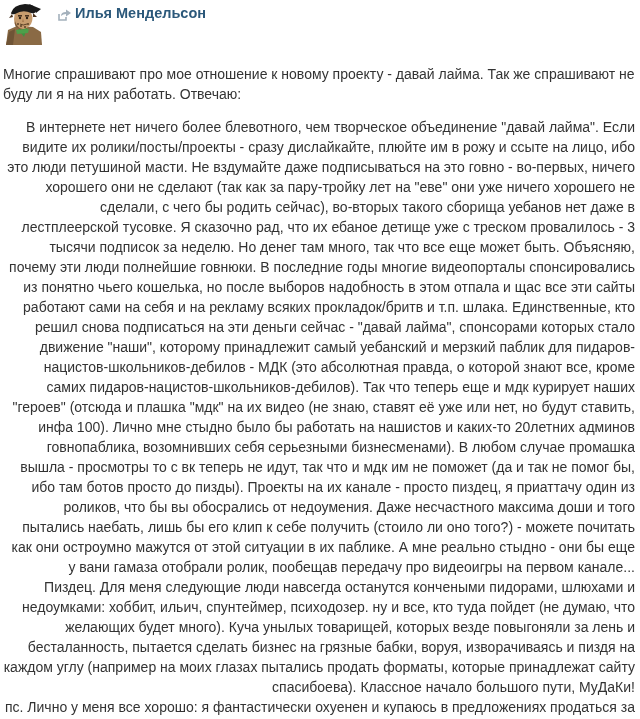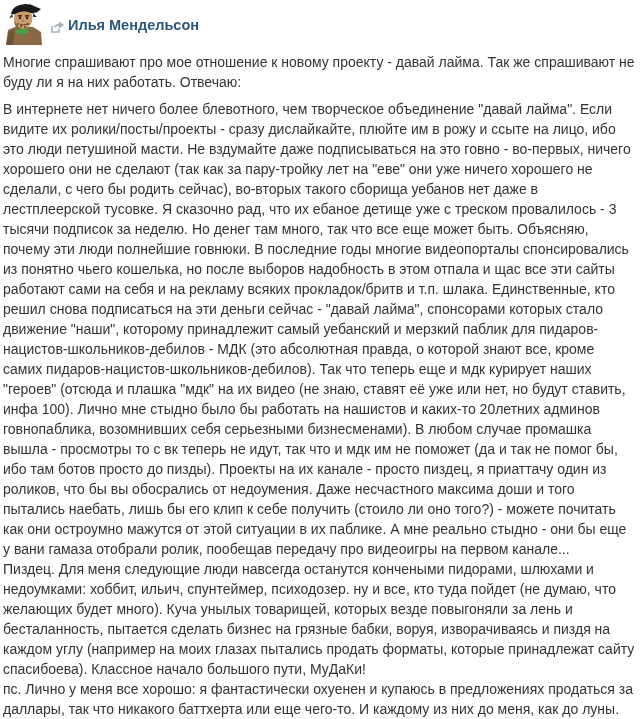--- a/index.html
+++ b/index.html
@@ -9,22 +9,23 @@
     height: 719px;
     font-family: "Liberation Sans", "DejaVu Sans", sans-serif;
     overflow: hidden;
   }
   .post {
     width: 640px;
     padding: 3px 5px 0 3px;
   }
   .post-header {
     display: flex;
-    align-items: center;
-    margin-bottom: 7px;
+    align-items: flex-start;
+    margin-bottom: 19px;
+    gap: 7px;
   }
   .avatar {
     width: 42px;
     height: 42px;
     flex: 0 0 42px;
     cursor: pointer;
     overflow: hidden;
   }
   .avatar svg { display: block; }
   .header-text {
@@ -54,24 +55,25 @@
     font-size: 14px;
     color: #949aa0;
     cursor: pointer;
   }
   .post-text {
     color: #333333;
     font-size: 14px;
     line-height: 20px;
   }
   .post-text .intro {
-    margin-bottom: 7px;
+    margin-bottom: 13px;
   }
   .post-text .chunk {
     display: block;
+    text-align: right;
   }
 </style>
 </head>
 <body>
 
 <div class="post">
 
   <div class="post-header">
 
     <div class="avatar">

